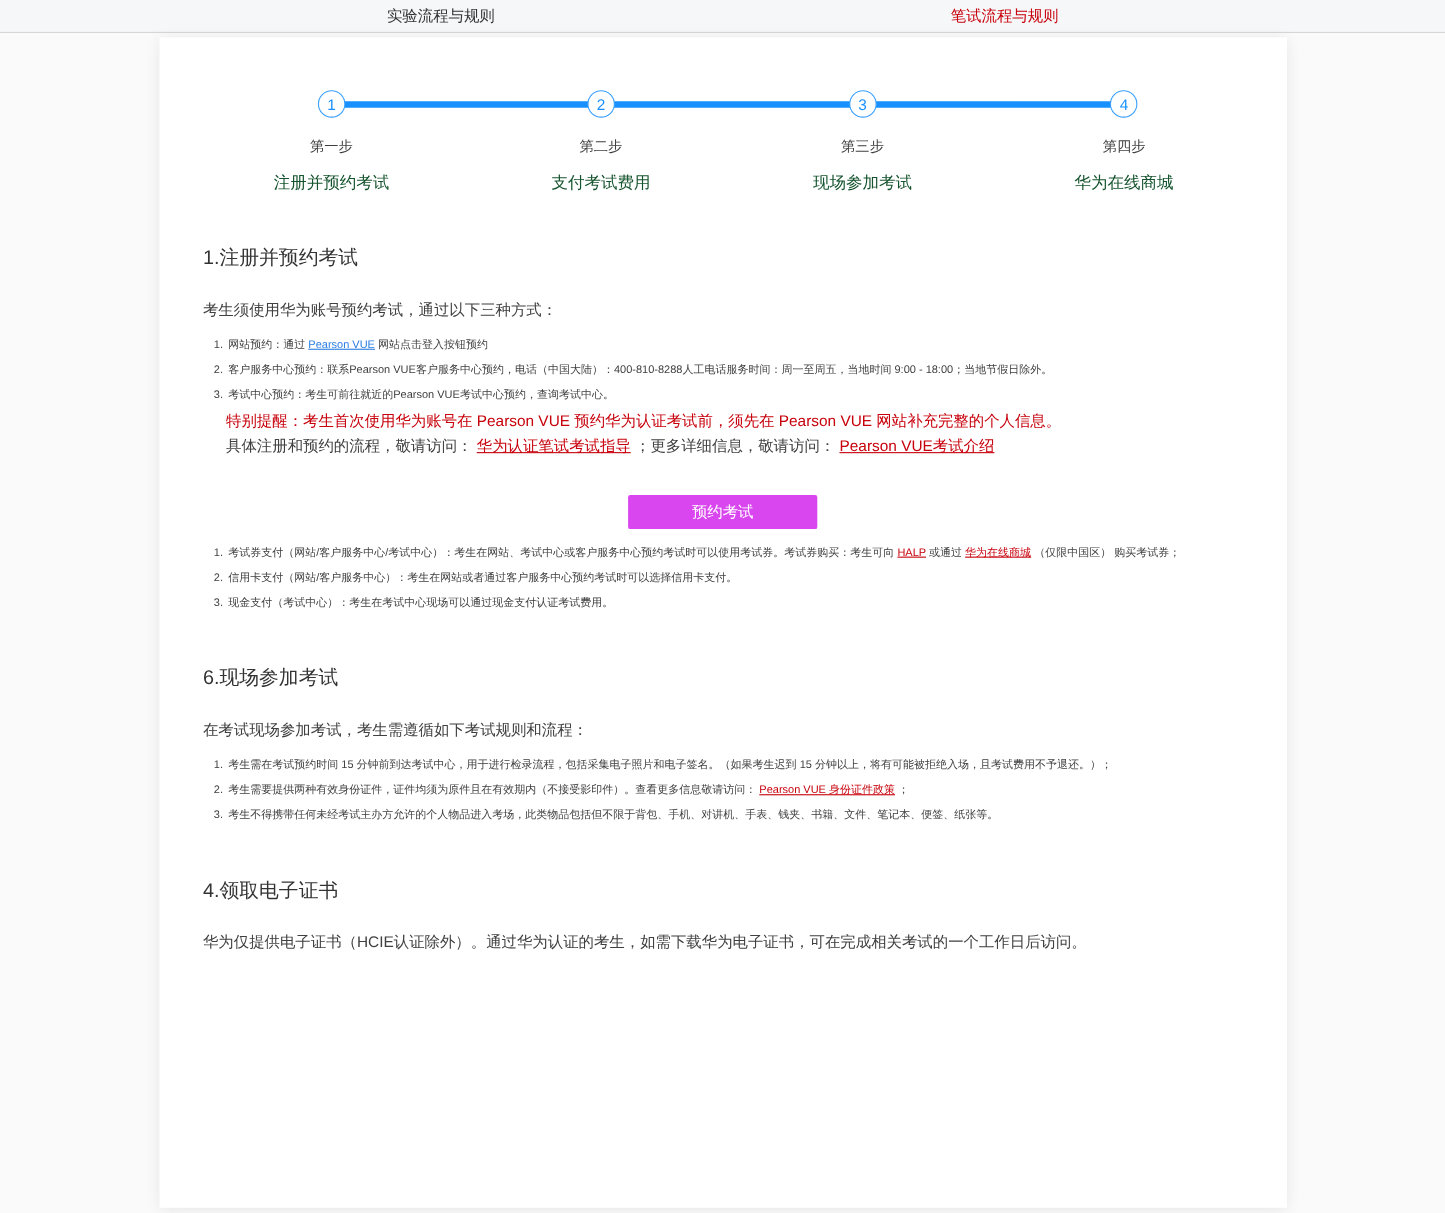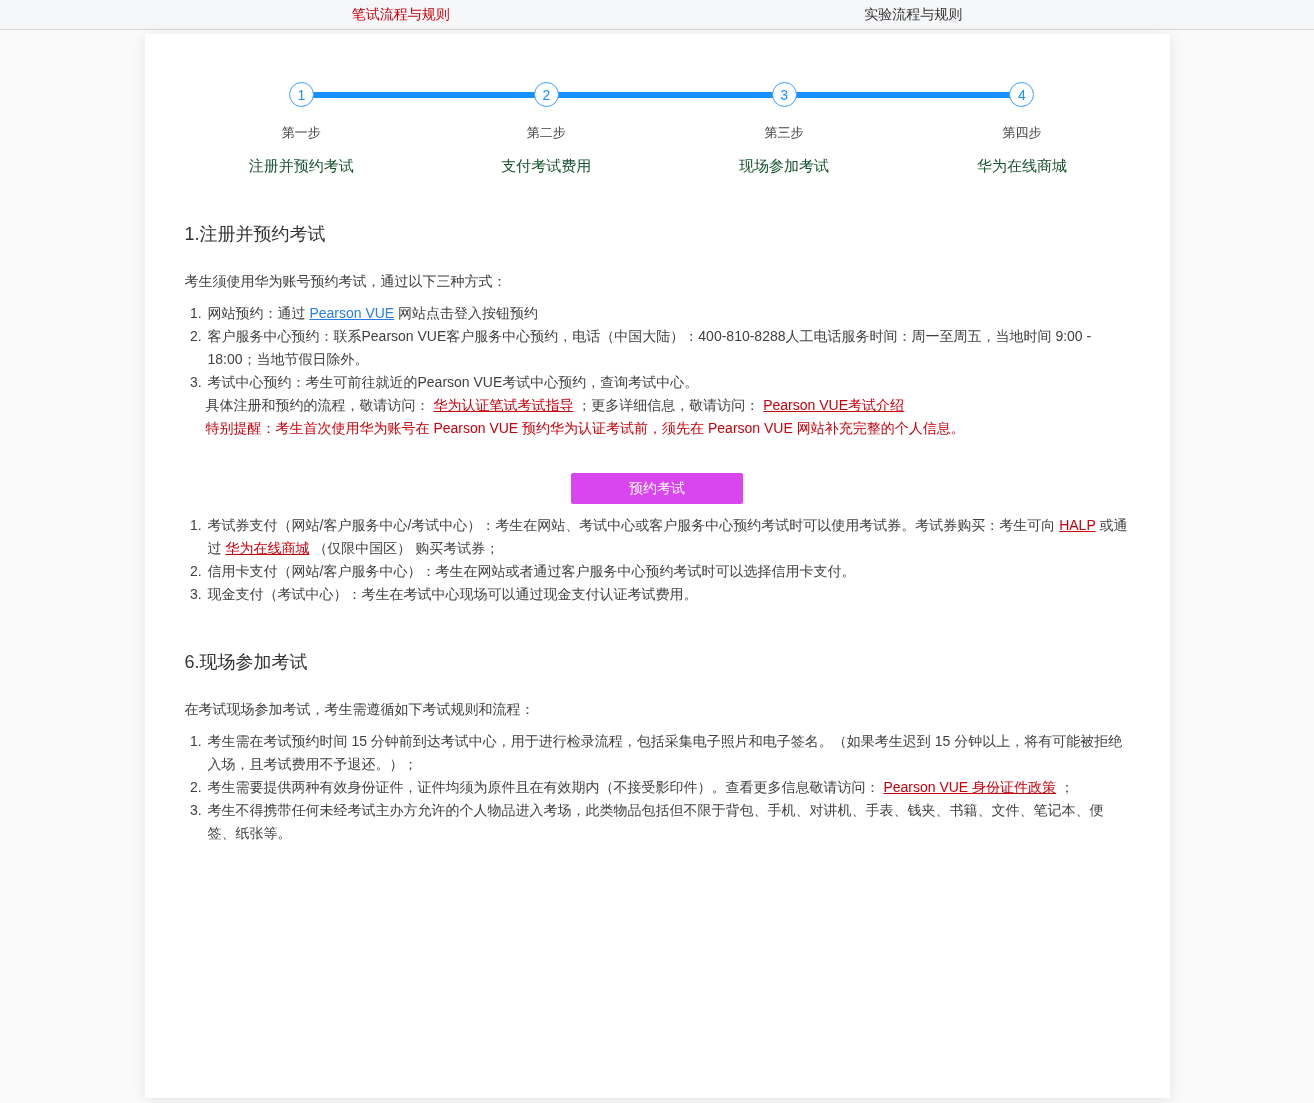--- a/index.html
+++ b/index.html
@@ -54,21 +54,21 @@
   .step-title { margin-top:15px; color:#14532d; font-size:15px; }
 
   
   .sections { padding:0 40px; }
   .section-heading {
     font-size:18px; font-weight:normal; color:#333;
     margin:44px 0 24px;
   }
   .section:first-child .section-heading { margin-top:16px; }
   .intro { margin:0 0 9px; font-size:14px; line-height:23px; }
-  ol.rules { margin:0; padding-left:21px; font-size:14px; line-height:23px; }
+  ol.rules { margin:0; padding-left:21px; font-size:10px; line-height:23px; }
   ol.rules li { padding-left:2px; }
   .notes { padding-left:21px; }
   .note { font-size:14px; line-height:23px; }
   .text-red { color:#c7000b; }
   a.link-blue { color:#2a7de2; text-decoration:underline; cursor:pointer; }
   a.link-red { color:#c7000b; text-decoration:underline; cursor:pointer; }
 
   .btn-row { text-align:center; margin:33px 0 10px; }
   .action-btn {
     display:inline-block;
@@ -77,22 +77,22 @@
     font-size:14px; line-height:31px; height:31px;
     padding:0 58px; cursor:pointer;
     font-family:inherit;
   }
 </style>
 </head>
 <body>
 
 <div class="topbar">
   <div class="topbar-inner">
+    <div class="tab">实验流程与规则</div>
     <div class="tab active">笔试流程与规则</div>
-    <div class="tab">实验流程与规则</div>
   </div>
 </div>
 
 <div class="card">
 
   <div class="stepper">
     <div class="step-track"></div>
 
     <div class="step" style="left:15.3%">
       <div class="step-circle">1</div>
@@ -119,36 +119,40 @@
   <div class="sections" id="sections">
       <div class="section">
         <div class="section-heading">1.注册并预约考试</div>
         <p class="intro"><span>考生须使用华为账号预约考试，通过以下三种方式：</span></p>
         <ol class="rules">
           <li><span>网站预约：通过 </span><a class="link-blue">Pearson VUE</a><span> 网站点击登入按钮预约</span></li>
           <li><span>客户服务中心预约：联系Pearson VUE客户服务中心预约，电话（中国大陆）：400-810-8288人工电话服务时间：周一至周五，当地时间 9:00 - 18:00；当地节假日除外。</span></li>
           <li><span>考试中心预约：考生可前往就近的Pearson VUE考试中心预约，查询考试中心。</span></li>
         </ol>
         <div class="notes">
+          <div class="note"><span class="text-red">特别提醒：</span><span class="text-red">考生首次使用华为账号在 Pearson VUE 预约华为认证考试前，须先在 Pearson VUE 网站补充完整的个人信息。</span></div>
           <div class="note"><span>具体注册和预约的流程，敬请访问： </span><a class="link-red">华为认证笔试考试指导</a><span> ；更多详细信息，敬请访问： </span><a class="link-red">Pearson VUE考试介绍</a></div>
-          <div class="note"><span class="text-red">特别提醒：</span><span class="text-red">考生首次使用华为账号在 Pearson VUE 预约华为认证考试前，须先在 Pearson VUE 网站补充完整的个人信息。</span></div>
         </div>
         <div class="btn-row"><button class="action-btn">预约考试</button></div>
       </div>
       <div class="section">
         <ol class="rules">
           <li><span>考试券支付（网站/客户服务中心/考试中心）：考生在网站、考试中心或客户服务中心预约考试时可以使用考试券。考试券购买：考生可向 </span><a class="link-red">HALP</a><span> 或通过 </span><a class="link-red">华为在线商城</a><span> （仅限中国区） 购买考试券；</span></li>
           <li><span>信用卡支付（网站/客户服务中心）：考生在网站或者通过客户服务中心预约考试时可以选择信用卡支付。</span></li>
           <li><span>现金支付（考试中心）：考生在考试中心现场可以通过现金支付认证考试费用。</span></li>
         </ol>
       </div>
       <div class="section">
         <div class="section-heading">6.现场参加考试</div>
         <p class="intro"><span>在考试现场参加考试，考生需遵循如下考试规则和流程：</span></p>
         <ol class="rules">
           <li><span>考生需在考试预约时间 15 分钟前到达考试中心，用于进行检录流程，包括采集电子照片和电子签名。（如果考生迟到 15 分钟以上，将有可能被拒绝入场，且考试费用不予退还。）；</span></li>
           <li><span>考生需要提供两种有效身份证件，证件均须为原件且在有效期内（不接受影印件）。查看更多信息敬请访问： </span><a class="link-red">Pearson VUE 身份证件政策</a><span> ；</span></li>
           <li><span>考生不得携带任何未经考试主办方允许的个人物品进入考场，此类物品包括但不限于背包、手机、对讲机、手表、钱夹、书籍、文件、笔记本、便签、纸张等。</span></li>
         </ol>
       </div>
+      <div class="section">
+        <div class="section-heading">4.领取电子证书</div>
+        <p class="intro"><span>华为仅提供电子证书（HCIE认证除外）。通过华为认证的考生，如需下载华为电子证书，可在完成相关考试的一个工作日后访问。</span></p>
+      </div>
     </div>
 
 </div>
 
 </body></html>

